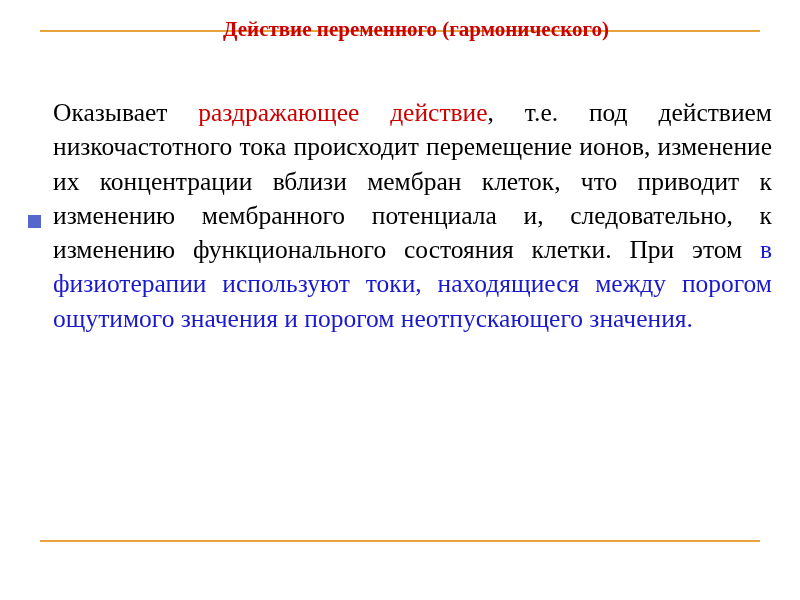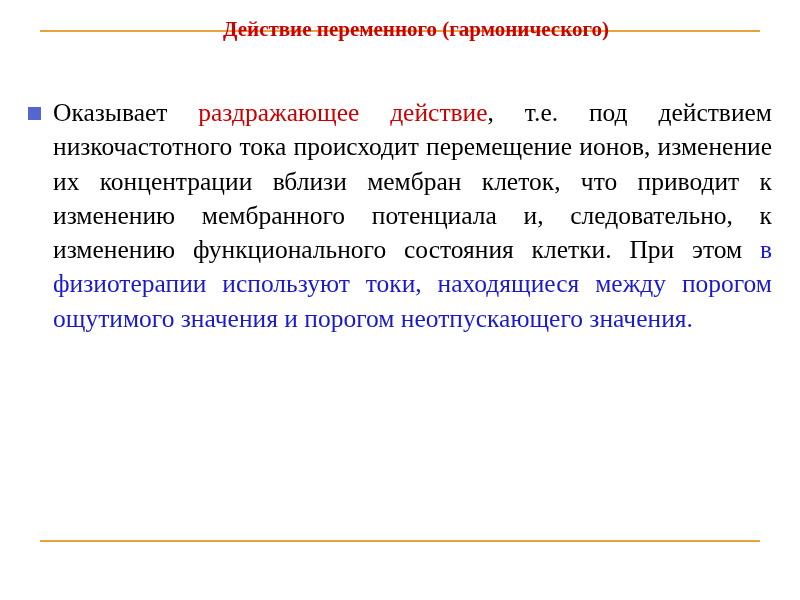--- a/index.html
+++ b/index.html
@@ -55,21 +55,21 @@
 
   
   .body-area {
     position: absolute;
     top: 96px;
     left: 28px;
     width: 744px;
   }
   .bullet-row {
     display: flex;
-    align-items: flex-start;
+    align-items: center;
   }
   .bullet-marker {
     flex: 0 0 auto;
     width: 13px;
     height: 13px;
     background: #5566cc;
     margin-top: 11px;
     margin-right: 12px;
   }
   .bullet-text {

